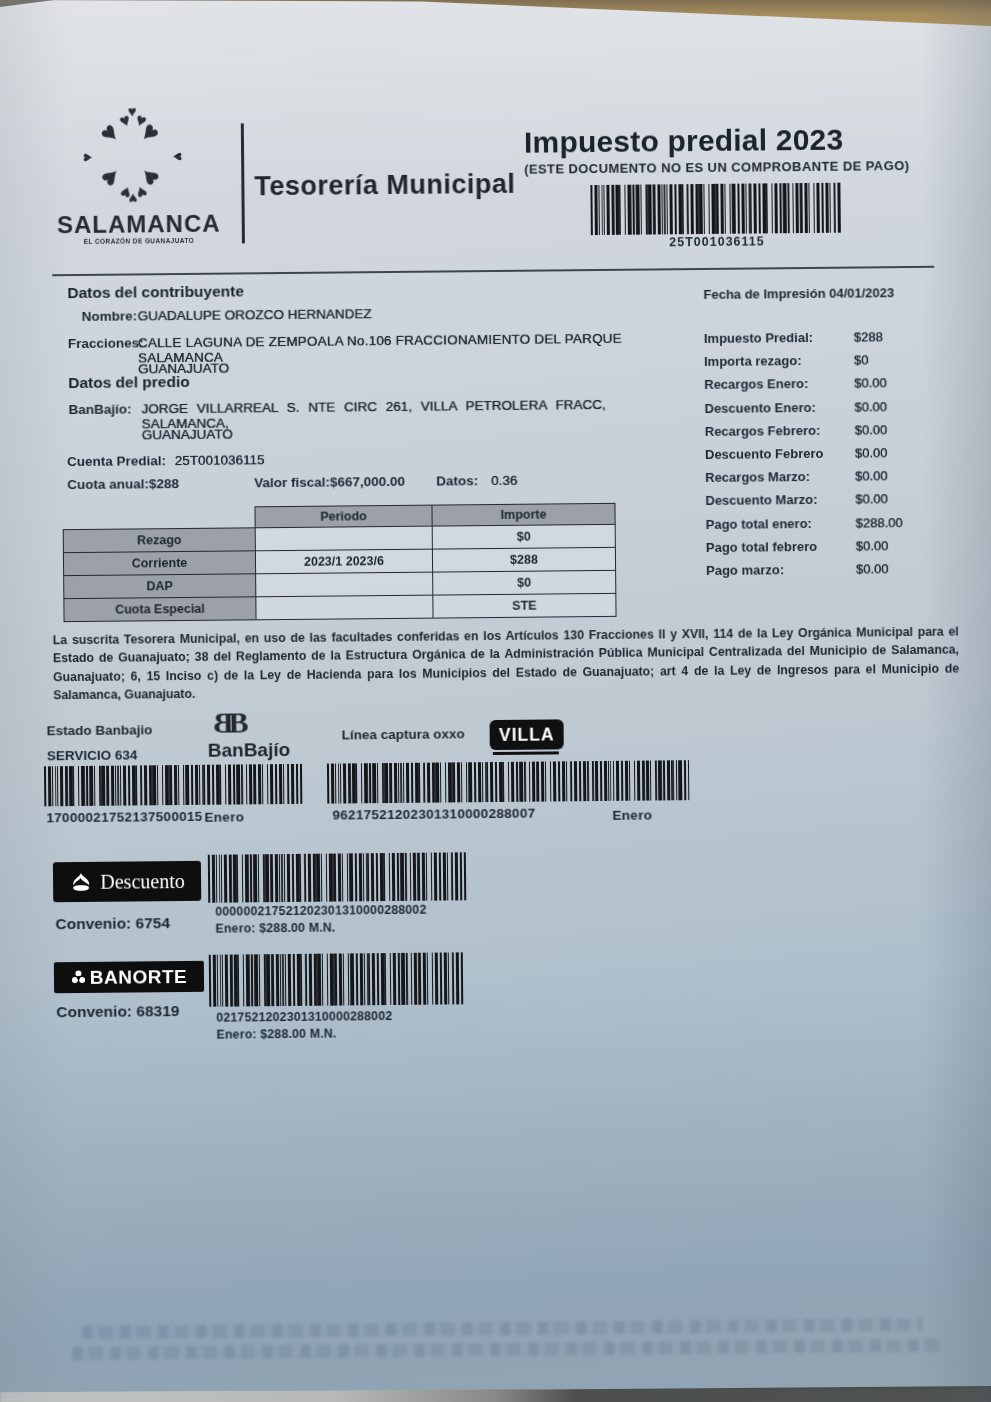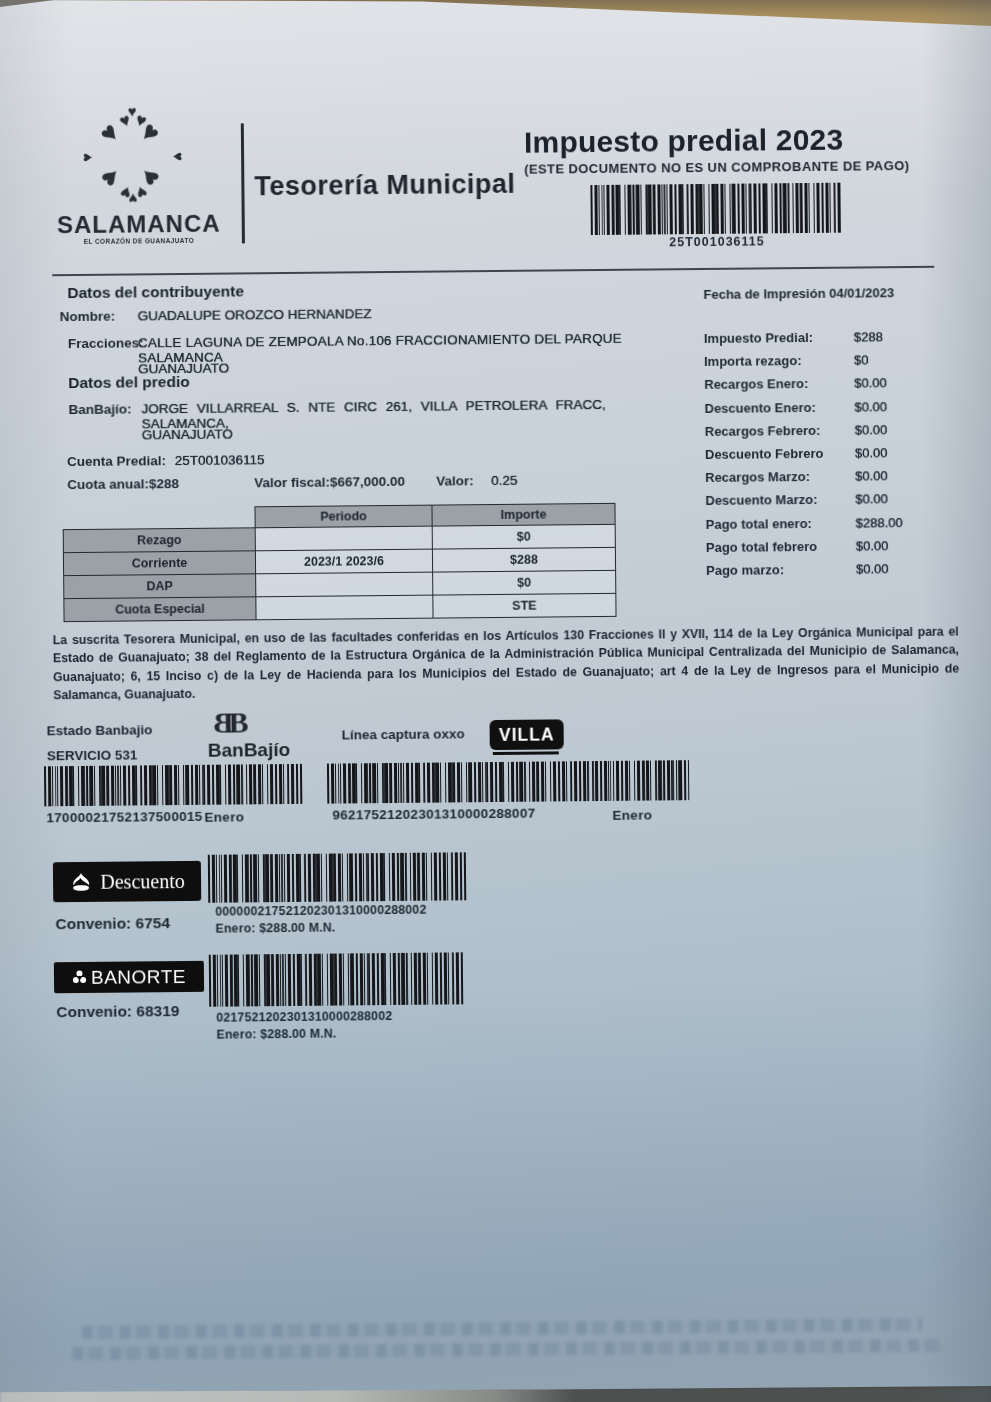--- a/index.html
+++ b/index.html
@@ -80,21 +80,21 @@
   .bc2{left:325px;top:762px;width:362px;height:40px;}
   .num{font-size:13.5px;font-weight:bold;letter-spacing:.3px;}
   .oxxo-logo{left:488px;top:720px;width:74px;height:30px;background:#101010;border-radius:6px;
     display:flex;align-items:center;justify-content:center;color:#fff;font-weight:bold;
     font-size:17.5px;letter-spacing:1px;}
   .oxxo-logo::after{content:"";position:absolute;left:3px;bottom:-5px;width:66px;height:3px;background:#101010;}
   .bank-box{background:#0e0e0e;border-radius:3px;display:flex;align-items:center;justify-content:center;color:#fff;}
   .sant-box{left:50px;top:858px;width:148px;height:40px;gap:7px;}
   .sant-word{font-family:"Liberation Serif",serif;font-size:20px;}
   .bant-box{left:50px;top:958px;width:150px;height:31px;gap:4px;border-radius:2px;}
-  .bant-word{font-size:19px;font-weight:normal;letter-spacing:.5px;}
+  .bant-word{font-size:19px;font-weight:bold;letter-spacing:.5px;}
   .conv{font-size:15.5px;font-weight:bold;}
   .bc3{left:205px;top:852px;width:258px;height:48px;}
   .bc4{left:205px;top:952px;width:256px;height:52px;}
   .small-num{font-size:12.3px;font-weight:bold;letter-spacing:.2px;}
   
   .ghost{height:13px;border-radius:2px;filter:blur(1.6px);opacity:.85;
     background:repeating-linear-gradient(90deg,rgba(75,100,125,.30) 0 10px,rgba(75,100,125,.06) 10px 16px,rgba(75,100,125,.22) 16px 30px,rgba(75,100,125,.05) 30px 38px);}
 </style>
 </head>
 <body>
@@ -126,40 +126,40 @@
   <div class="abs dept-title">Tesorería Municipal</div>
 
   <div class="abs main-title">Impuesto predial 2023</div>
   <div class="abs main-sub">(ESTE DOCUMENTO NO ES UN COMPROBANTE DE PAGO)</div>
   <div class="abs barcode bc-top"></div>
   <div class="abs bc-top-num">25T001036115</div>
 
   <div class="abs hr-line"></div>
 
   <div class="abs sec-title" style="left:70px;top:280px;">Datos del contribuyente</div>
-  <div class="abs t13 b" style="left:62px;top:305px;">Nombre:</div>
+  <div class="abs t13 b" style="left:84px;top:305px;">Nombre:</div>
   <div class="abs t13 v" style="left:140px;top:305px;">GUADALUPE OROZCO HERNANDEZ</div>
   <div class="abs t13 b" style="left:70px;top:332px;">Fracciones:</div>
   <div class="abs t13 v addr" style="left:140px;top:332px;">CALLE LAGUNA DE ZEMPOALA No.106 FRACCIONAMIENTO DEL PARQUE SALAMANCA</div>
   <div class="abs t13 v" style="left:140px;top:358px;">GUANAJUATO</div>
 
   <div class="abs fecha">Fecha de Impresión 04/01/2023</div>
 
   <div class="abs sec-title" style="left:70px;top:370px;">Datos del predio</div>
   <div class="abs t13 b" style="left:70px;top:398px;">BanBajío:</div>
   <div class="abs t13 v ubic" style="left:143px;top:398px;">JORGE VILLARREAL S. NTE CIRC 261, VILLA PETROLERA FRACC, SALAMANCA,</div>
   <div class="abs t13 v" style="left:143px;top:424px;">GUANAJUATO</div>
   <div class="abs t13" style="left:68px;top:450px;">
     <span class="b">Cuenta Predial:</span>
     <span class="v" style="margin-left:5px;">25T001036115</span>
   </div>
   <div class="abs t13 b" style="left:68px;top:473px;">Cuota anual:$288</div>
   <div class="abs t13 b" style="left:255px;top:473px;">Valor fiscal:$667,000.00</div>
-  <div class="abs t13 b" style="left:437px;top:473px;">Valor:</div>
-  <div class="abs t13 v" style="left:492px;top:473px;">0.25</div>
+  <div class="abs t13 b" style="left:437px;top:473px;">Datos:</div>
+  <div class="abs t13 v" style="left:492px;top:473px;">0.36</div>
 
   <div class="abs summary">
     <div class="sumrow">
         <span class="lab">Impuesto Predial:</span>
         <span class="v">$288</span>
       </div>
     <div class="sumrow">
         <span class="lab">Importa rezago:</span>
         <span class="v">$0</span>
       </div>
@@ -227,21 +227,21 @@
       <th class="gray c1">Cuota Especial</th>
       <td class="cdat c2"></td>
       <td class="cdat c3">STE</td>
     </tr>
   </tbody>
     </table>
 
   <div class="abs legal">La suscrita Tesorera Municipal, en uso de las facultades conferidas en los Artículos 130 Fracciones II y XVII, 114 de la Ley Orgánica Municipal para el Estado de Guanajuato; 38 del Reglamento de la Estructura Orgánica de la Administración Pública Municipal Centralizada del Municipio de Salamanca, Guanajuato; 6, 15 Inciso c) de la Ley de Hacienda para los Municipios del Estado de Guanajuato; art 4 de la Ley de Ingresos para el Municipio de Salamanca, Guanajuato.</div>
 
   <div class="abs pay-lab" style="left:45px;top:719px;">Estado Banbajio</div>
-  <div class="abs pay-lab" style="left:45px;top:744px;">SERVICIO 531</div>
+  <div class="abs pay-lab" style="left:45px;top:744px;">SERVICIO 634</div>
   <div class="abs bb-mono"><span class="mirror">B</span><span>B</span></div>
   <div class="abs bb-word">BanBajío</div>
   <div class="abs barcode bc1"></div>
   <div class="abs num" style="left:44px;top:806px;">17000021752137500015</div>
   <div class="abs num" style="left:202px;top:807px;">Enero</div>
 
   <div class="abs pay-lab" style="left:340px;top:726px;">Línea captura oxxo</div>
   <div class="abs oxxo-logo">
       <span>VILLA</span>
     </div>

